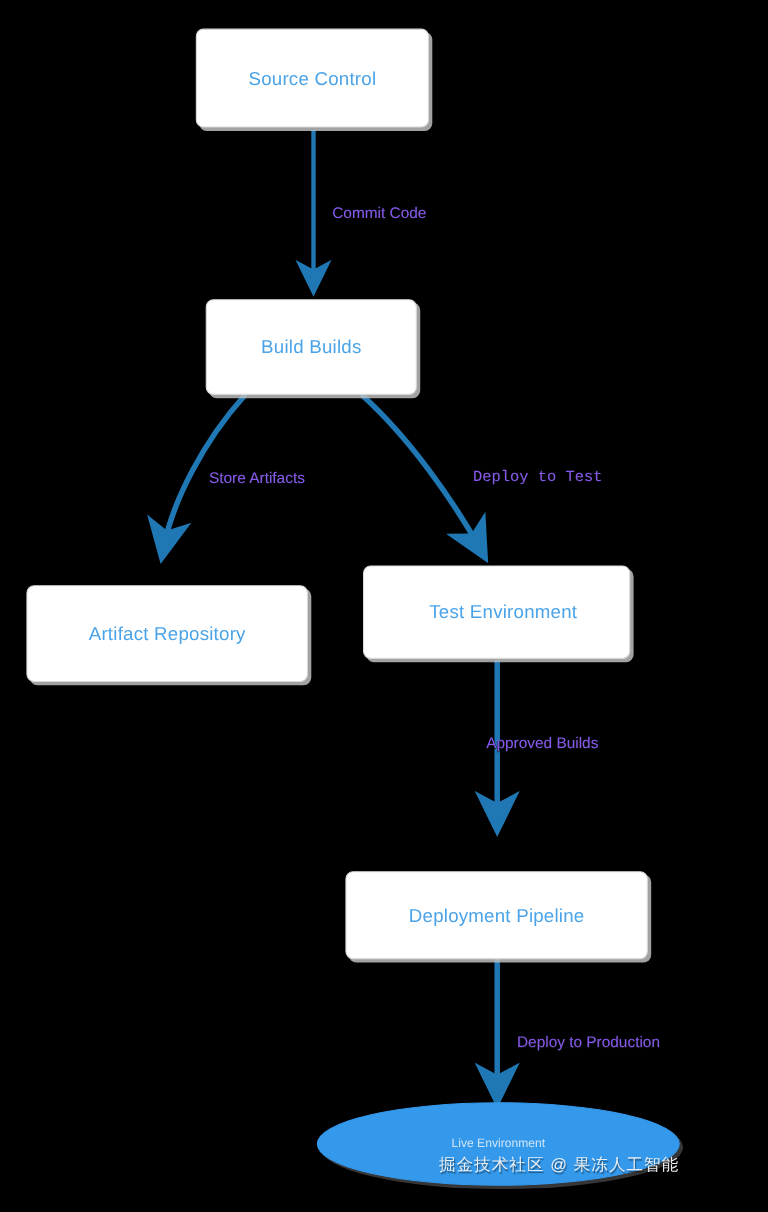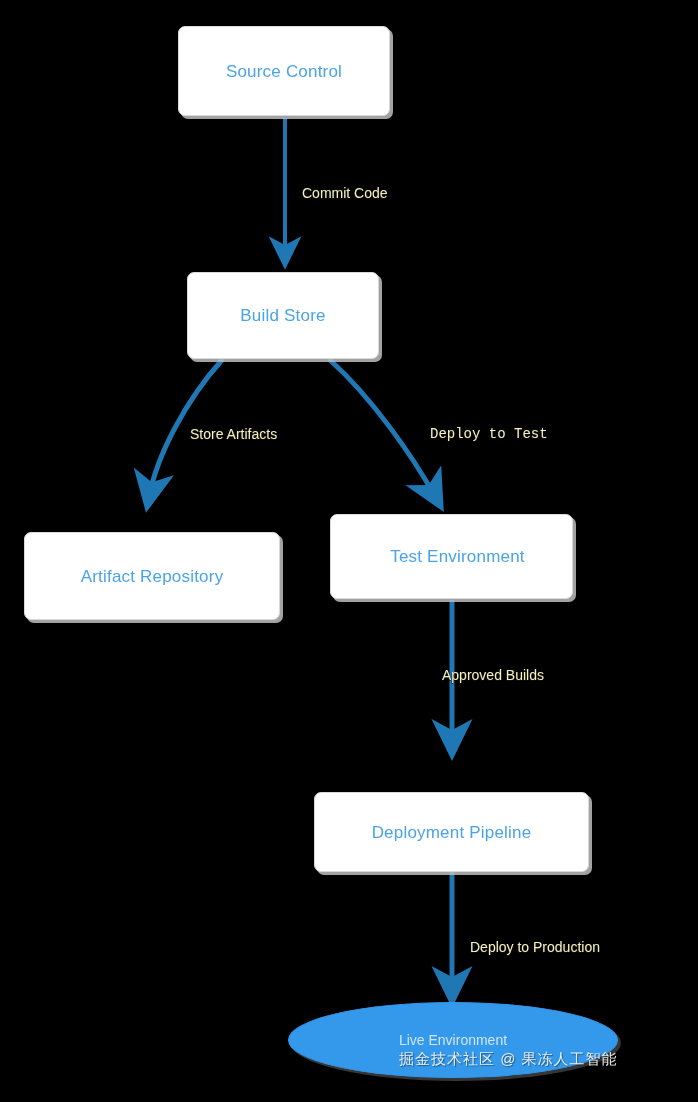--- a/index.html
+++ b/index.html
@@ -68,28 +68,28 @@
     background: #3498eb;
     border: 1px solid #3498eb;
     border-radius: 50%;
     display: flex;
     align-items: center;
     justify-content: center;
     box-shadow: 3px 3px 0 0 rgba(120,120,120,0.45);
   }
   .node-ellipse .node-label {
     color: #cfe6f9;
-    font-size: 14px;
+    font-size: 11px;
   }
   #node-live-env { left: 288px; top: 1002px; width: 330px; height: 76px; }
 
   
   .edge-label {
     position: absolute;
-    color: #fef9c3;
+    color: #8b5cf6;
     font-size: 14px;
     white-space: nowrap;
     line-height: 1;
     text-shadow: 0.6px 0.4px 0 #151515, -0.5px 0.5px 0 #101010;
     opacity: 0.97;
   }
   #label-commit-code   { left: 302px; top: 186px; }
   #label-store-art     { left: 190px; top: 427px; }
   #label-deploy-test   { left: 430px; top: 427px; font-family: Liberation Mono, monospace; }
   #label-approved      { left: 442px; top: 668px; }
@@ -138,21 +138,21 @@
     <g>
       <line x1="452" y1="841" x2="452" y2="992" stroke="#1f78b4" stroke-width="5" marker-end="url(#arrowhead)"></line>
     </g>
   </svg>
 
   <div class="node" id="node-source-control">
     <span class="node-label">Source Control</span>
   </div>
 
   <div class="node" id="node-build-system">
-    <span class="node-label">Build Store</span>
+    <span class="node-label">Build Builds</span>
   </div>
 
   <div class="node" id="node-artifact-repo">
     <span class="node-label">Artifact Repository</span>
   </div>
 
   <div class="node" id="node-test-env">
     <span class="node-label">Test Environment</span>
   </div>
 

